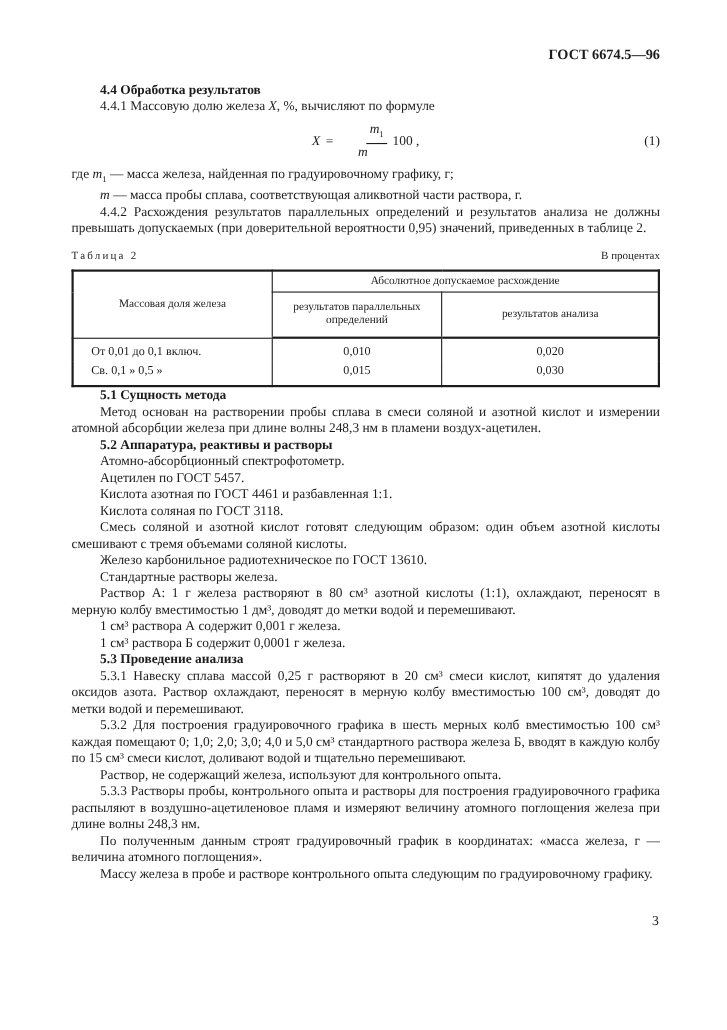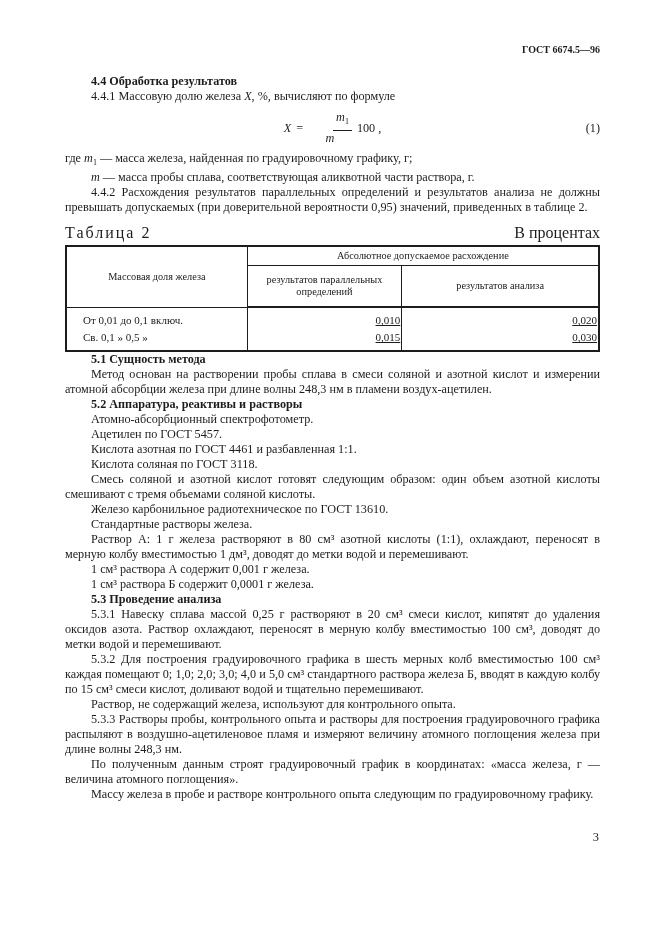--- a/index.html
+++ b/index.html
@@ -13,21 +13,21 @@
     font-family: "Liberation Serif", "DejaVu Serif", serif;
     font-size: 12.2px;
     line-height: 15px;
     box-sizing: border-box;
     padding: 42px 61px 0 65px;
     overflow: hidden;
   }
   .doc-header {
     text-align: right;
     font-weight: bold;
-    font-size: 10px;
+    font-size: 13px;
     margin-bottom: 17px;
   }
   p.p { margin: 0; }
   .just { text-align: justify; }
   .ind { text-indent: 26px; }
   .bold { font-weight: bold; }
   .it { font-style: italic; }
   sub { font-size: 8px; }
 
   
@@ -50,37 +50,37 @@
     position: absolute; right: 0; top: 10px;
   }
   .where-line2 { padding-left: 26px; }
 
   
   .caption-row {
     display: flex;
     justify-content: space-between;
     margin-top: 10px;
     margin-bottom: 5px;
-    font-size: 16px;
+    font-size: 10px;
   }
   .caption-row .cap { letter-spacing: 2px; }
   table.t2 {
     width: 100%;
     border-collapse: collapse;
     border: 2px solid #1c1c1c;
   }
   .t2 th, .t2 td { border: 1px solid #1c1c1c; font-weight: normal; }
   .t2 th { font-size: 10.3px; line-height: 12px; text-align: center; padding: 3px 4px; }
   .t2 col.c1 { width: 34%; }
   .t2 col.c2 { width: 29%; }
   .t2 col.c3 { width: 37%; }
   .t2 tr.subh th { border-bottom: 2px solid #1c1c1c; height: 34px; }
   .t2 tr.data td { border-top: none; border-bottom: none; font-size: 11px; line-height: 15px; }
   .t2 tr.data td.range { text-align: left; padding-left: 16px; }
-  .t2 tr.data td.val { text-align: right; text-decoration: underline; }
+  .t2 tr.data td.val { text-align: center; }
   .t2 tr.data.first td { padding-top: 5px; }
   .t2 tr.data.last td { padding-bottom: 5px; }
 
   .h-section {
     font-size: 15px;
     font-weight: bold;
     margin: 15px 0 13px 0;
     text-indent: 26px;
   }
   .page-number {

